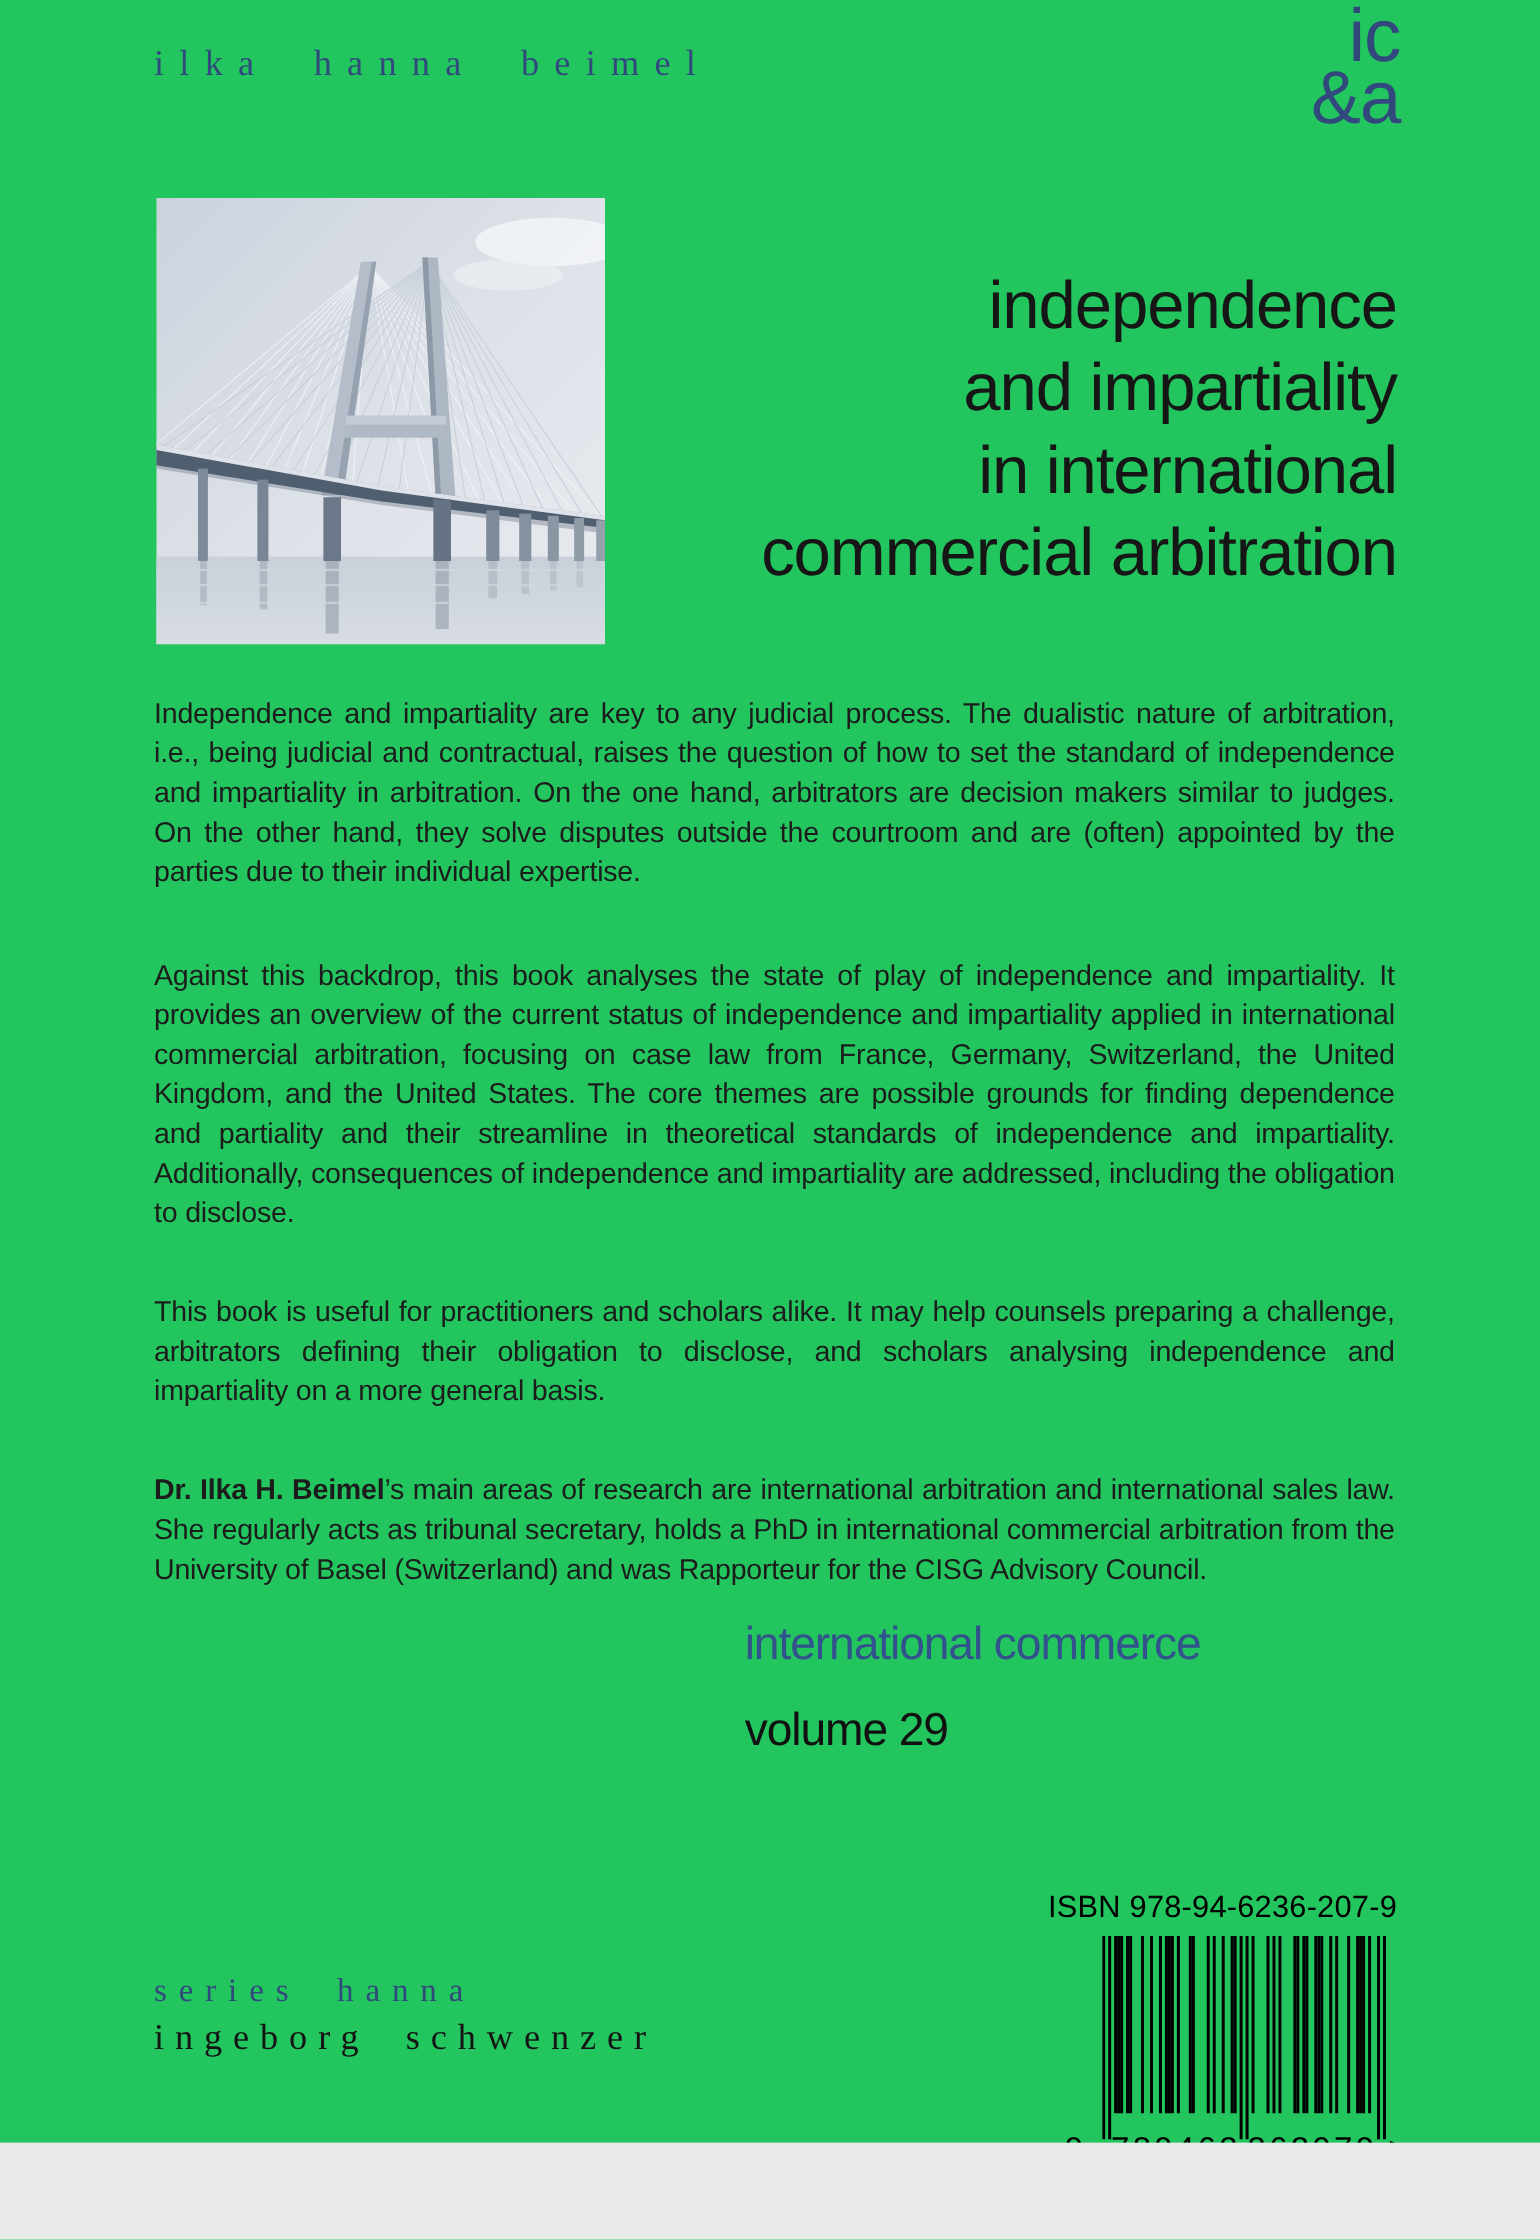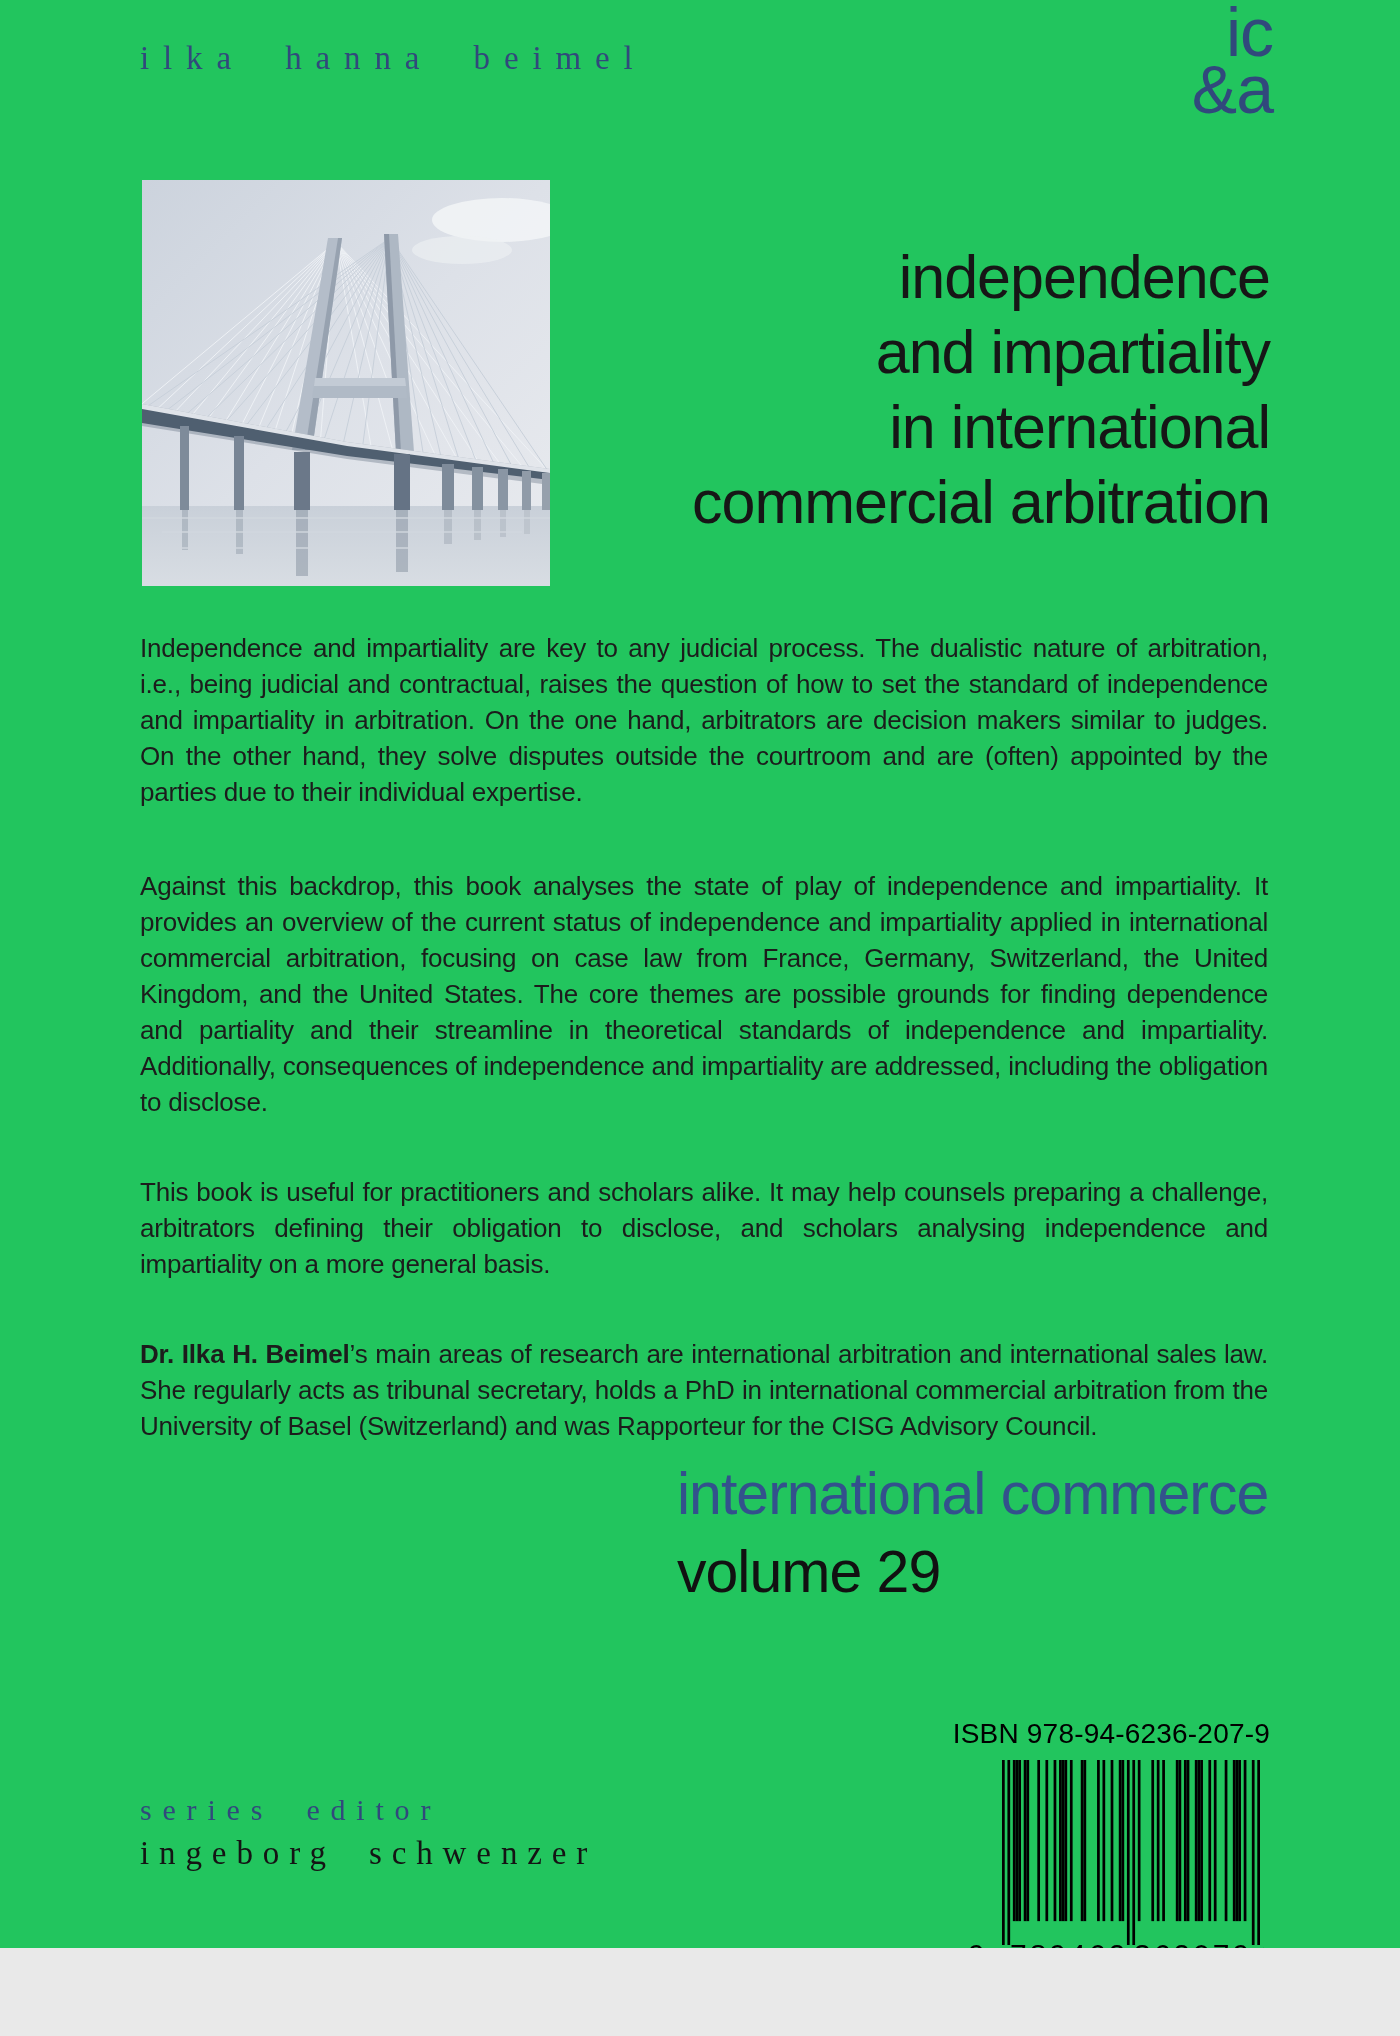--- a/index.html
+++ b/index.html
@@ -34,21 +34,21 @@
   .para{
     position:absolute;left:140px;width:1128px;
     font-size:26px;line-height:36px;color:#1c1c1c;
     text-align:justify;letter-spacing:-.2px;
   }
   .p1{top:630px;} .p2{top:868px;} .p3{top:1174px;} .p4{top:1336px;}
   .bio-lead{font-weight:bold;}
   
   .series{
     position:absolute;left:677px;top:1455px;
-    font-size:59px;line-height:78px;letter-spacing:-1px;white-space:nowrap;
+    font-size:42px;line-height:78px;letter-spacing:-1px;white-space:nowrap;
   }
   .series .blue{color:#33518c;}
   .series .vol{color:#111111;}
   
   .isbn{
     position:absolute;right:130px;top:1718px;
     font-size:28px;color:#000;letter-spacing:.2px;white-space:nowrap;
   }
   .barcode{position:absolute;left:1002px;top:1760px;width:258px;height:185px;}
   .bc-num{
@@ -252,16 +252,16 @@
       <rect x="89" y="0" width="1" height="54" fill="#000"></rect>
       <rect x="92" y="0" width="1" height="62" fill="#000"></rect>
       <rect x="94" y="0" width="1" height="62" fill="#000"></rect>
     </svg>
 
   <div class="bc-num bc-9">9</div>
   <div class="bc-num bc-g1">789462</div>
   <div class="bc-num bc-g2">362079</div>
   <div class="bc-num bc-gt">&gt;</div>
 
-  <div class="se-label">series editor</div>
+  <div class="se-label">series hanna</div>
   <div class="se-name">ingeborg schwenzer</div>
 
 </div>
 
 </body></html>

